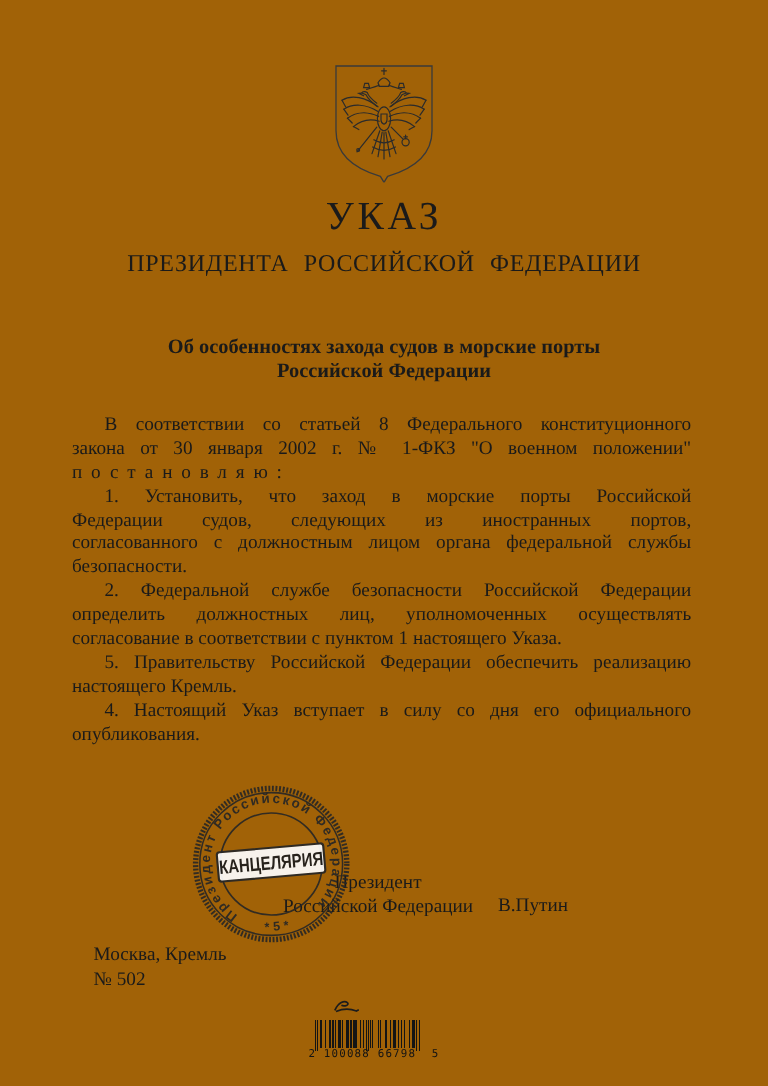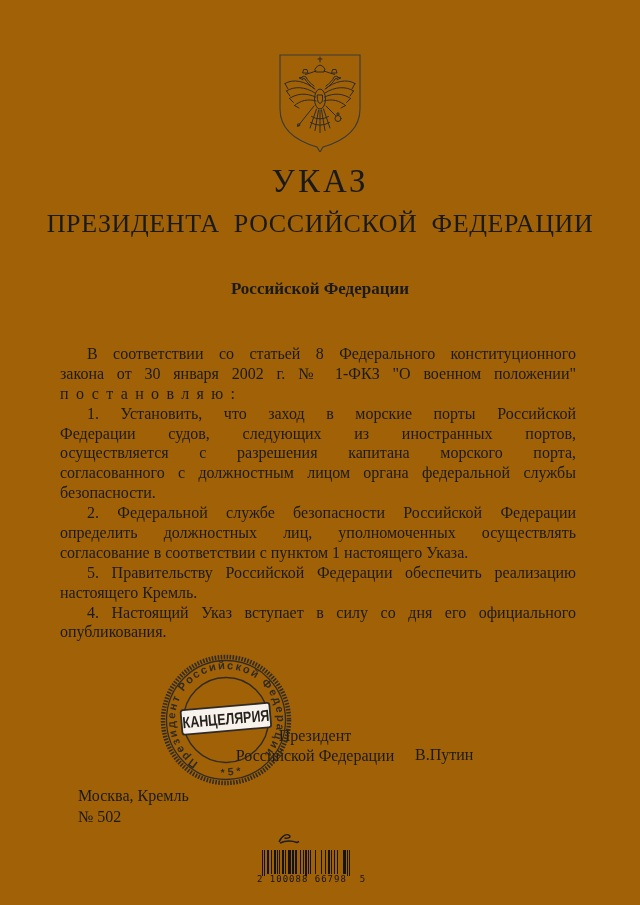--- a/index.html
+++ b/index.html
@@ -9,21 +9,21 @@
     background:#a16207;overflow:hidden;
     font-family:"Liberation Serif","DejaVu Serif",serif;
     color:#1a1a1a;
   }
   .abs{position:absolute;}
   .center{left:0;right:0;text-align:center;}
 
   .emblem{left:277px;top:52px;width:86px;height:100px;}
 
   .title{top:163px;font-size:33px;letter-spacing:3px;font-weight:500;}
-  .subtitle{top:209px;font-size:26px;letter-spacing:0.6px;word-spacing:7px;}
+  .subtitle{top:209px;font-size:20px;letter-spacing:0.6px;word-spacing:7px;}
 
   .subject{top:279px;font-size:17px;line-height:20px;font-weight:bold;}
 
   .body-block{left:60px;top:344px;width:516px;font-size:16px;}
   .bline{height:19.9px;line-height:19.9px;}
   .just{text-align:justify;text-align-last:justify;}
   .ind{padding-left:27px;}
   .spaced{letter-spacing:0.46em;}
 
   .stamp{left:157px;top:651px;width:138px;height:138px;z-index:3;}
@@ -90,30 +90,30 @@
       <path d="M49,54 L58.5,63.5"></path>
       <circle cx="61" cy="66.5" r="3"></circle>
       <path d="M61,63.5 V60.5 M59.5,62 H62.5"></path>
     </g>
   </svg>
 
   <div class="abs center title">УКАЗ</div>
   <div class="abs center subtitle">ПРЕЗИДЕНТА РОССИЙСКОЙ ФЕДЕРАЦИИ</div>
 
   <div class="abs center subject">
+    <div>Об особенностях захода судов в морские порты</div>
     <div>Российской Федерации</div>
   </div>
 
   <div class="abs body-block">
     <div class="bline ind just">В соответствии со статьей 8 Федерального конституционного</div>
     <div class="bline just">закона от 30 января 2002 г. № 1-ФКЗ "О военном положении"</div>
     <div class="bline spaced">постановляю:</div>
     <div class="bline ind just">1. Установить, что заход в морские порты Российской</div>
     <div class="bline just">Федерации судов, следующих из иностранных портов,</div>
-    <div class="bline just">осуществляется с разрешения капитана морского порта,</div>
     <div class="bline just">согласованного с должностным лицом органа федеральной службы</div>
     <div class="bline">безопасности.</div>
     <div class="bline ind just">2. Федеральной службе безопасности Российской Федерации</div>
     <div class="bline just">определить должностных лиц, уполномоченных осуществлять</div>
     <div class="bline">согласование в соответствии с пунктом 1 настоящего Указа.</div>
     <div class="bline ind just">5. Правительству Российской Федерации обеспечить реализацию</div>
     <div class="bline">настоящего Кремль.</div>
     <div class="bline ind just">4. Настоящий Указ вступает в силу со дня его официального</div>
     <div class="bline">опубликования.</div>
   </div>

